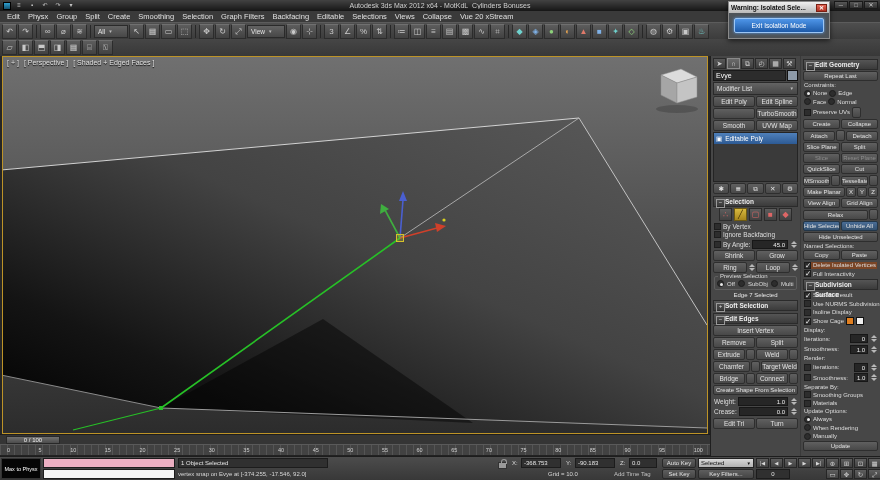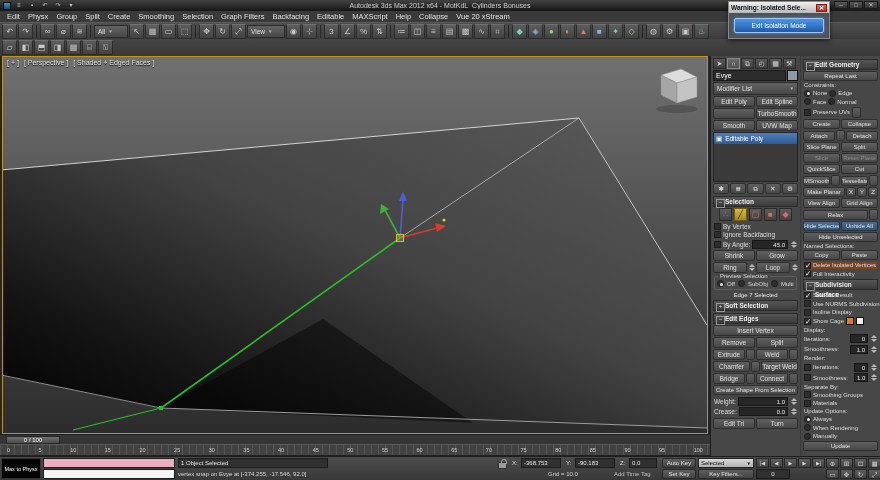--- a/index.html
+++ b/index.html
@@ -131,22 +131,22 @@
   <span class="menu-item">Edit</span>
   <span class="menu-item">Physx</span>
   <span class="menu-item">Group</span>
   <span class="menu-item">Split</span>
   <span class="menu-item">Create</span>
   <span class="menu-item">Smoothing</span>
   <span class="menu-item">Selection</span>
   <span class="menu-item">Graph Filters</span>
   <span class="menu-item">Backfacing</span>
   <span class="menu-item">Editable</span>
-  <span class="menu-item">MAXScript</span>
-  <span class="menu-item">Help</span>
+  <span class="menu-item">Selections</span>
+  <span class="menu-item">Views</span>
   <span class="menu-item">Collapse</span>
   <span class="menu-item">Vue 20 xStream</span>
 </div>
 
 <div id="toolbar1">
   <span class="tbtn">↶</span>
   <span class="tbtn">↷</span>
   <span class="tsep"></span>
   <span class="tbtn">∞</span>
   <span class="tbtn">⌀</span>

